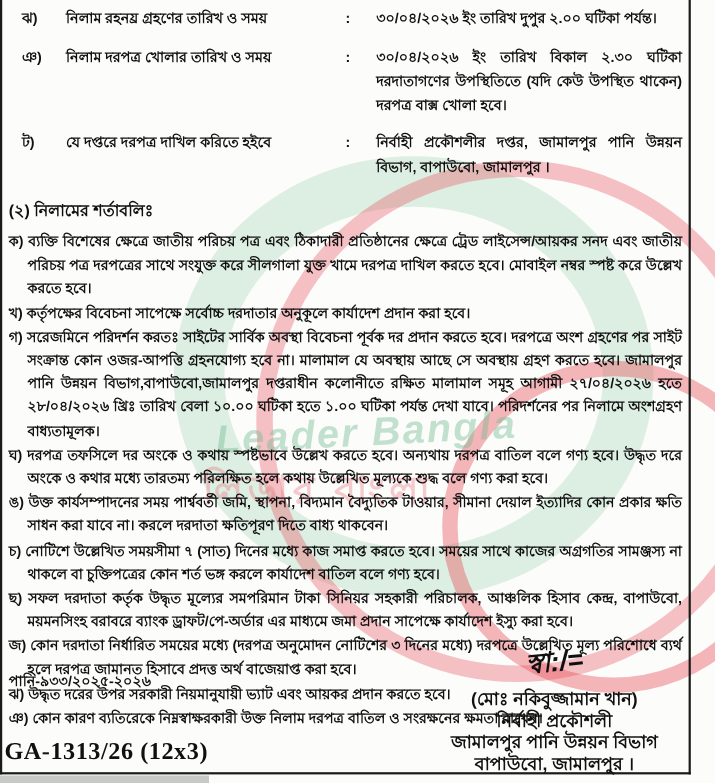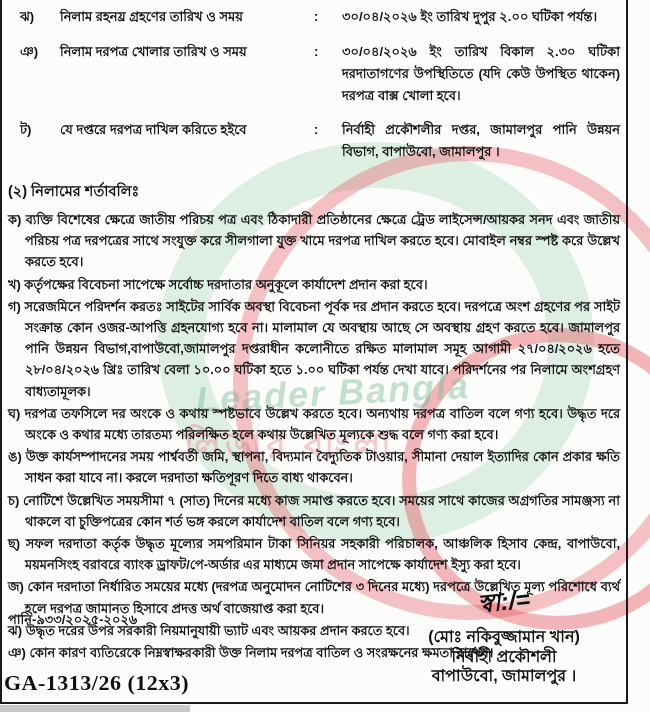--- a/index.html
+++ b/index.html
@@ -173,16 +173,17 @@
 
   </div>
 
   <div class="memo-no">পানি-৯৩৩/২০২৫-২০২৬</div>
   <div class="ga-no">GA-1313/26 (12x3)</div>
 
   <div class="sig-block">
     <div class="sig-mark">স্বা:/=</div>
     <div class="sig-line">(মোঃ নকিবুজ্জামান খান)</div>
     <div class="sig-line">নির্বাহী প্রকৌশলী</div>
+    <div class="sig-line">জামালপুর পানি উন্নয়ন বিভাগ</div>
     <div class="sig-line">বাপাউবো, জামালপুর ।</div>
   </div>
 
 </div>
 
 </body></html>

